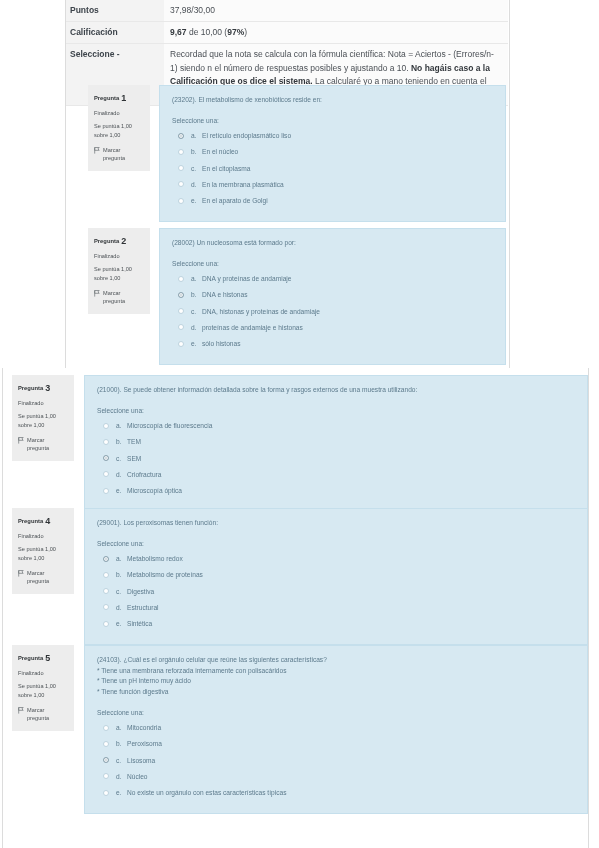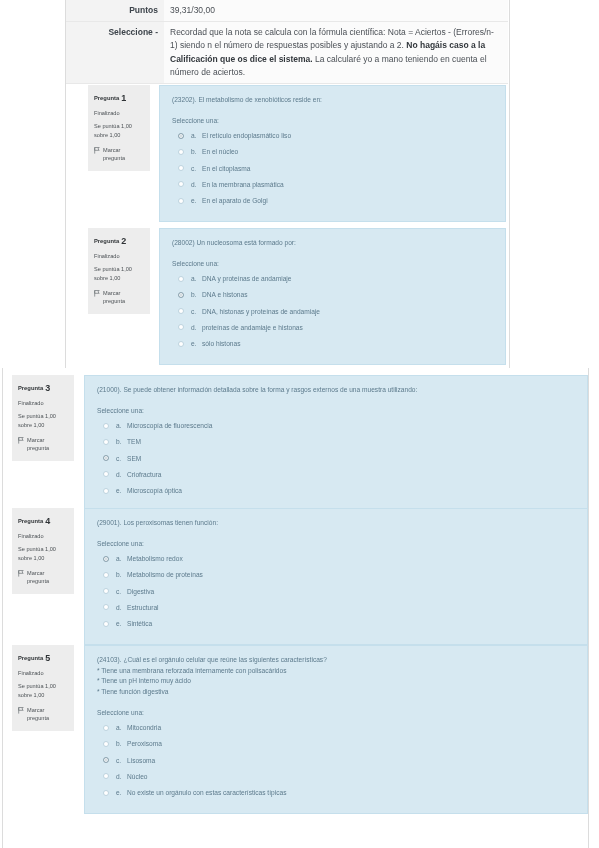--- a/index.html
+++ b/index.html
@@ -18,21 +18,21 @@
   #summary-table{
     width:100%;border-collapse:collapse;margin:0;
     table-layout:fixed;
   }
   #summary-table tr{border-bottom:1px solid #e8e8e8;}
   #summary-table th{
     width:98px;
     background:#f3f3f3;
     color:#3d444b;
     font-size:8.5px;font-weight:bold;
-    text-align:right;
+    text-align:left;
     padding:4px 6px 4px 4px;
     vertical-align:top;
     line-height:1.45;
     box-sizing:border-box;
   }
   #summary-table td{
     background:#fbfbfb;
     color:#4a4f55;
     font-size:8.5px;
     padding:4px 8px 4px 6px;
@@ -121,25 +121,29 @@
   .vrule{position:absolute;width:1px;background:#dcdcdc;}
 </style>
 </head>
 <body>
 
 <div id="summary-section">
   <table id="summary-table">
     <tbody>
       <tr>
         <th>Puntos</th>
-        <td>39,31/30,00</td>
+        <td>37,98/30,00</td>
+      </tr>
+      <tr>
+        <th>Calificación</th>
+        <td><b>9,67</b><span> de 10,00 (</span><b>97%</b><span>)</span></td>
       </tr>
       <tr>
         <th>Seleccione -</th>
-        <td class="comment-cell"><span>Recordad que la nota se calcula con la fórmula científica: Nota = Aciertos - (Errores/n-1) siendo n el número de respuestas posibles y ajustando a 2. </span><b>No hagáis caso a la Calificación que os dice el sistema.</b><span> La calcularé yo a mano teniendo en cuenta el número de aciertos.</span></td>
+        <td class="comment-cell"><span>Recordad que la nota se calcula con la fórmula científica: Nota = Aciertos - (Errores/n-1) siendo n el número de respuestas posibles y ajustando a 10. </span><b>No hagáis caso a la Calificación que os dice el sistema.</b><span> La calcularé yo a mano teniendo en cuenta el número de aciertos.</span></td>
       </tr>
     </tbody>
   </table>
 </div>
 
 <div class="vrule" style="left:65px;top:0;height:368px;"></div>
 <div class="vrule" style="left:509px;top:0;height:368px;"></div>
 <div class="vrule" style="left:588px;top:368px;height:480px;"></div>
 <div class="vrule" style="left:2px;top:368px;height:480px;"></div>
 

